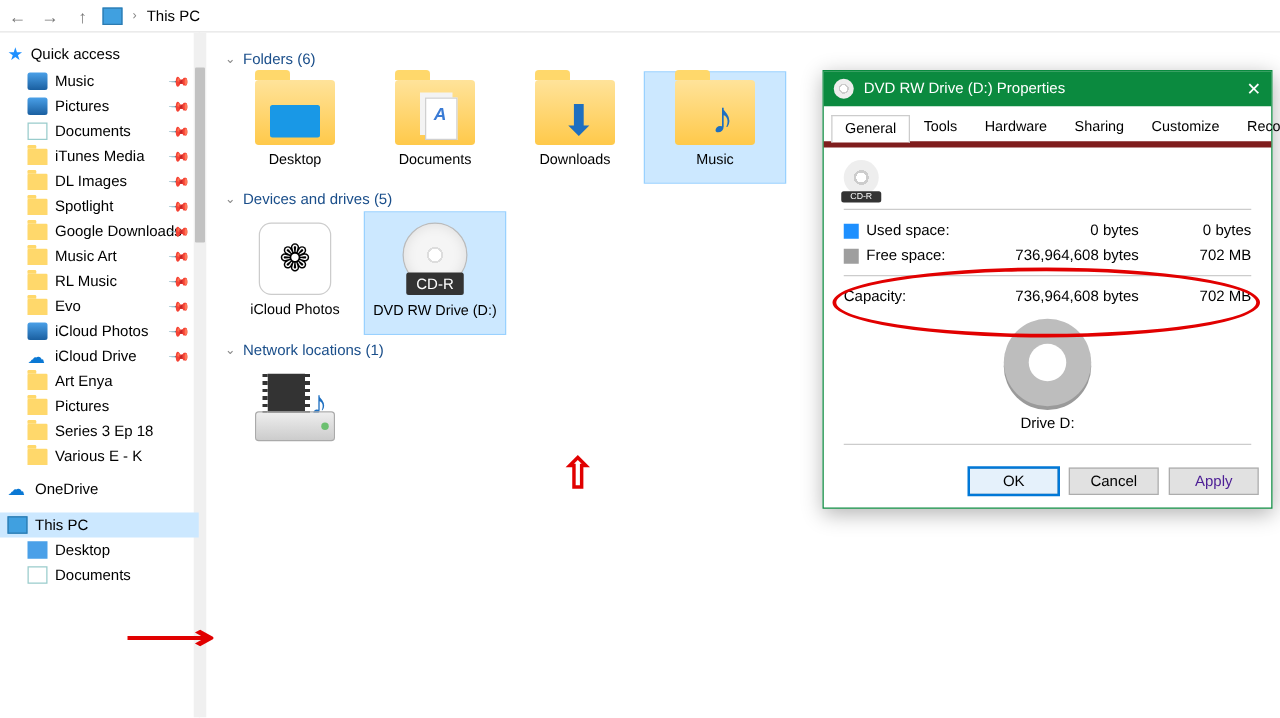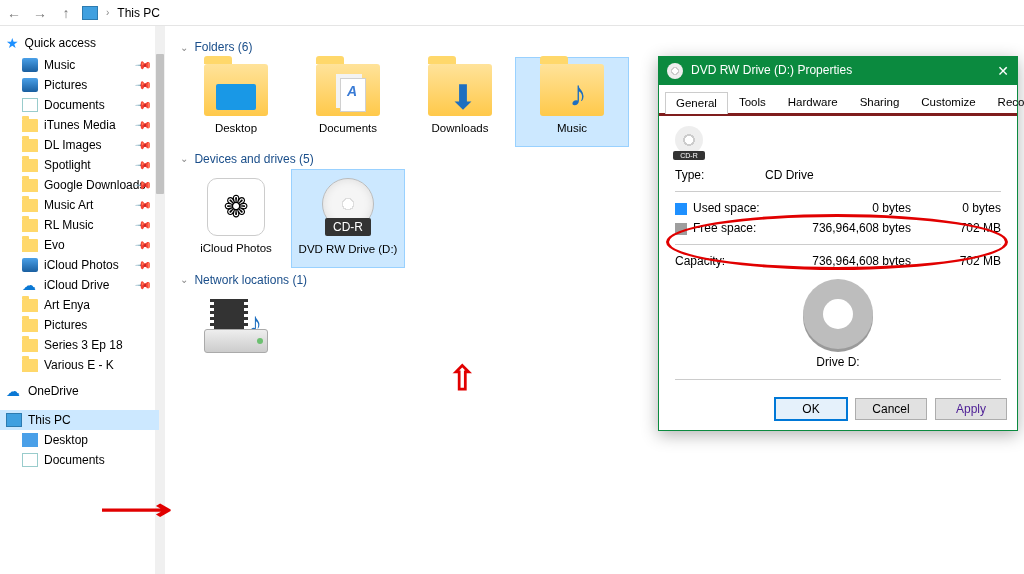--- a/index.html
+++ b/index.html
@@ -60,21 +60,21 @@
 .netloc-ico .film{ position:absolute; top:2px; left:10px; width:30px; height:38px; background:#333; }
 .netloc-ico .film::before,.netloc-ico .film::after{content:""; position:absolute; top:0; bottom:0; width:4px; background:repeating-linear-gradient(#333 0 3px,#fff 3px 6px);}
 .netloc-ico .film::before{left:-4px;} .netloc-ico .film::after{right:-4px;}
 .netloc-ico .note2{ position:absolute; top:10px; right:6px; color:#1e6fc0; font-size:28px; }
 
 
 .dlg { position:absolute; top:56px; right:6px; width:360px; background:#fff; border:1px solid #0b8a3f; box-shadow:0 4px 16px rgba(0,0,0,.3); }
 .dlg-title { background:#0b8a3f; color:#fff; display:flex; padding:6px 8px; gap:8px; font-size:12px; }
 .dlg-title .disc-sm{ width:16px; height:16px; border-radius:50%; background:radial-gradient(circle,#fff 0 25%,#ccc 25% 35%,#eee 35% 100%); }
 .dlg-title .close{ margin-left:auto; font-size:14px; }
-.tabs { display:flex; border-bottom:3px solid #7f1d1d; padding:6px 6px 0 6px; gap:0; font-size:11.5px; }
+.tabs { display:flex; border-bottom:5px solid #7f1d1d; padding:6px 6px 0 6px; gap:0; font-size:11.5px; }
 .tab { padding:4px 10px 5px; border:1px solid transparent; border-bottom:none; cursor:default; }
 .tab.active { border-color:#ccc; background:#fff; position:relative; top:1px; }
 .dlg-body { padding:10px 16px 12px; font-size:12px; }
 .drv-icon-row{ margin-bottom:8px; }
 .cdr-small{ width:28px; height:28px; border-radius:50%; background:radial-gradient(circle,#fff 0 20%,#ccc 20% 30%,#eee 30% 100%); position:relative; display:inline-block;}
 .cdr-small::after{content:"CD-R"; position:absolute; bottom:-6px; left:-2px; right:-2px; font-size:7px; background:#333; color:#fff; text-align:center; padding:1px 0; border-radius:2px;}
 .prop-row{ display:flex; padding:3px 0; }
 .prop-row .k{ width:90px; }
 .prop-row .v1{ flex:1; text-align:right; padding-right:20px;}
 .prop-row .v2{ width:70px; text-align:right;}
@@ -293,24 +293,20 @@
   <div class="tabs" id="dlg-tabs">
       <div class="tab active">General</div>
       <div class="tab">Tools</div>
       <div class="tab">Hardware</div>
       <div class="tab">Sharing</div>
       <div class="tab">Customize</div>
       <div class="tab">Recording</div>
     </div>
   <div class="dlg-body">
     <div class="drv-icon-row"><span class="cdr-small"></span></div>
-    <div class="prop-row">
-        <span class="k">Type:</span>
-        <span>CD Drive</span>
-      </div>
     <hr class="hr">
     <div class="prop-row">
         <span class="k"><span class="sw used"></span><span>Used space:</span></span>
         <span class="v1">0 bytes</span>
         <span class="v2">0 bytes</span>
       </div>
     <div class="prop-row">
         <span class="k"><span class="sw free"></span><span>Free space:</span></span>
         <span class="v1">736,964,608 bytes</span>
         <span class="v2">702 MB</span>

